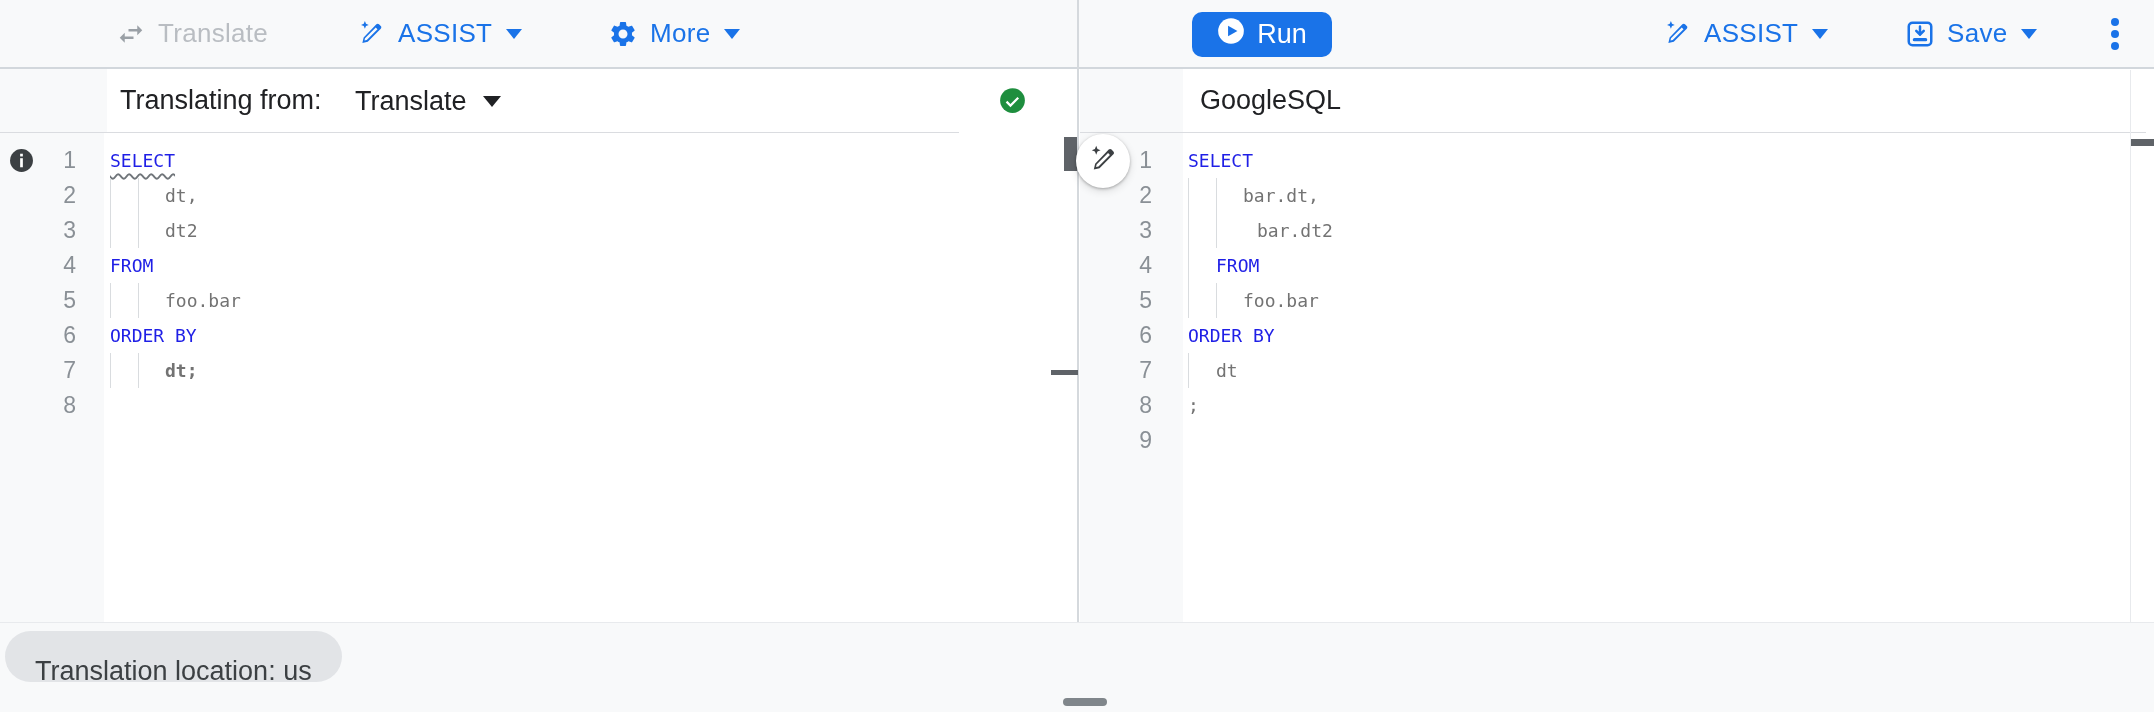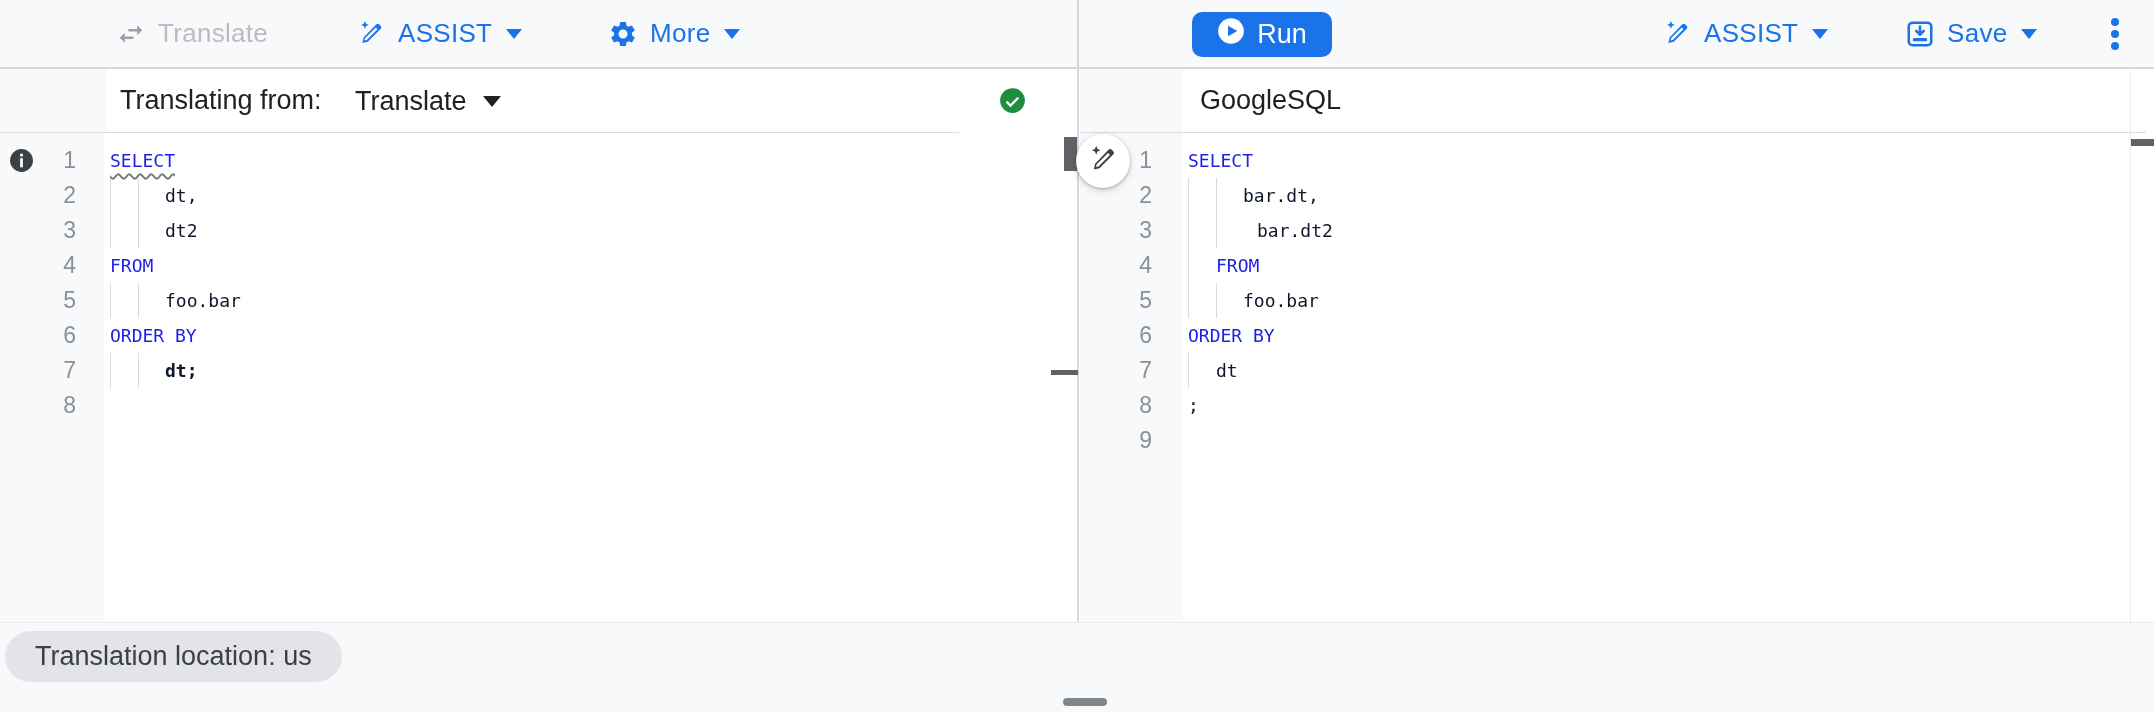--- a/index.html
+++ b/index.html
@@ -47,42 +47,42 @@
   .nums .ln { height:35px; line-height:35px; }
   .nums.nl { left:0; width:76px; }
   .nums.nr { left:1080px; width:72px; }
   .code { position:absolute; top:143px; font-family:"DejaVu Sans Mono", monospace;
           font-size:18px; color:#202124; cursor:text; }
   .code.cl-left { left:110px; width:940px; }
   .code.cl-right { left:1188px; width:930px; }
   .cl { position:relative; height:35px; line-height:35px; white-space:pre; }
   .cl .guide { position:absolute; top:0; bottom:0; width:1px; background:#d9dcdf; }
   .kw { color:#1f1fe6; }
-  .pl { color:#0f172a; }
+  .pl { color:#737373; }
   .sq { text-decoration:underline; text-decoration-style:wavy; text-decoration-color:#70757a;
         text-decoration-thickness:2px; text-underline-offset:6px; }
 
   .info-badge { position:absolute; left:9px; top:148px; width:25px; height:25px; cursor:pointer; }
 
   
   .v-divider { position:absolute; left:1077px; top:0; width:2px; height:622px; background:#d5d9dd; }
   .vscroll-thumb { position:absolute; left:1064px; top:137px; width:13px; height:34px; background:#5f6368; }
   .mid-handle { position:absolute; left:1051px; top:370px; width:27px; height:5px; background:#5f6368; cursor:col-resize; }
   .rtrack { position:absolute; left:2130px; top:70px; width:1px; height:552px; background:#e8eaed; }
   .rthumb { position:absolute; left:2131px; top:139px; width:23px; height:7px; background:#5f6368; }
   .magic-btn { position:absolute; left:1076px; top:134px; width:54px; height:54px; border-radius:50%;
                background:#fff; border:none; cursor:pointer; display:flex; align-items:center;
                justify-content:center;
                box-shadow:0 1px 3px rgba(0,0,0,.28), 0 3px 8px rgba(0,0,0,.12); }
 
   
   .bottom-panel { position:absolute; left:0; top:622px; width:2154px; height:90px;
                   background:#f8f9fa; border-top:1px solid #e8eaed; }
   .loc-chip { position:absolute; left:5px; top:8px; height:51px; line-height:51px;
-              padding:0 30px; background:#e2e4e7; border-radius:26px;
+              padding:15px 30px; background:#e2e4e7; border-radius:26px;
               font-size:27px; color:#3c4043; }
   .bottom-handle { position:absolute; left:1063px; top:75px; width:44px; height:8px;
                    border-radius:4px; background:#80868b; cursor:row-resize; }
 </style>
 </head>
 <body>
 
 <div class="page">
 
   <div class="toolbar">

